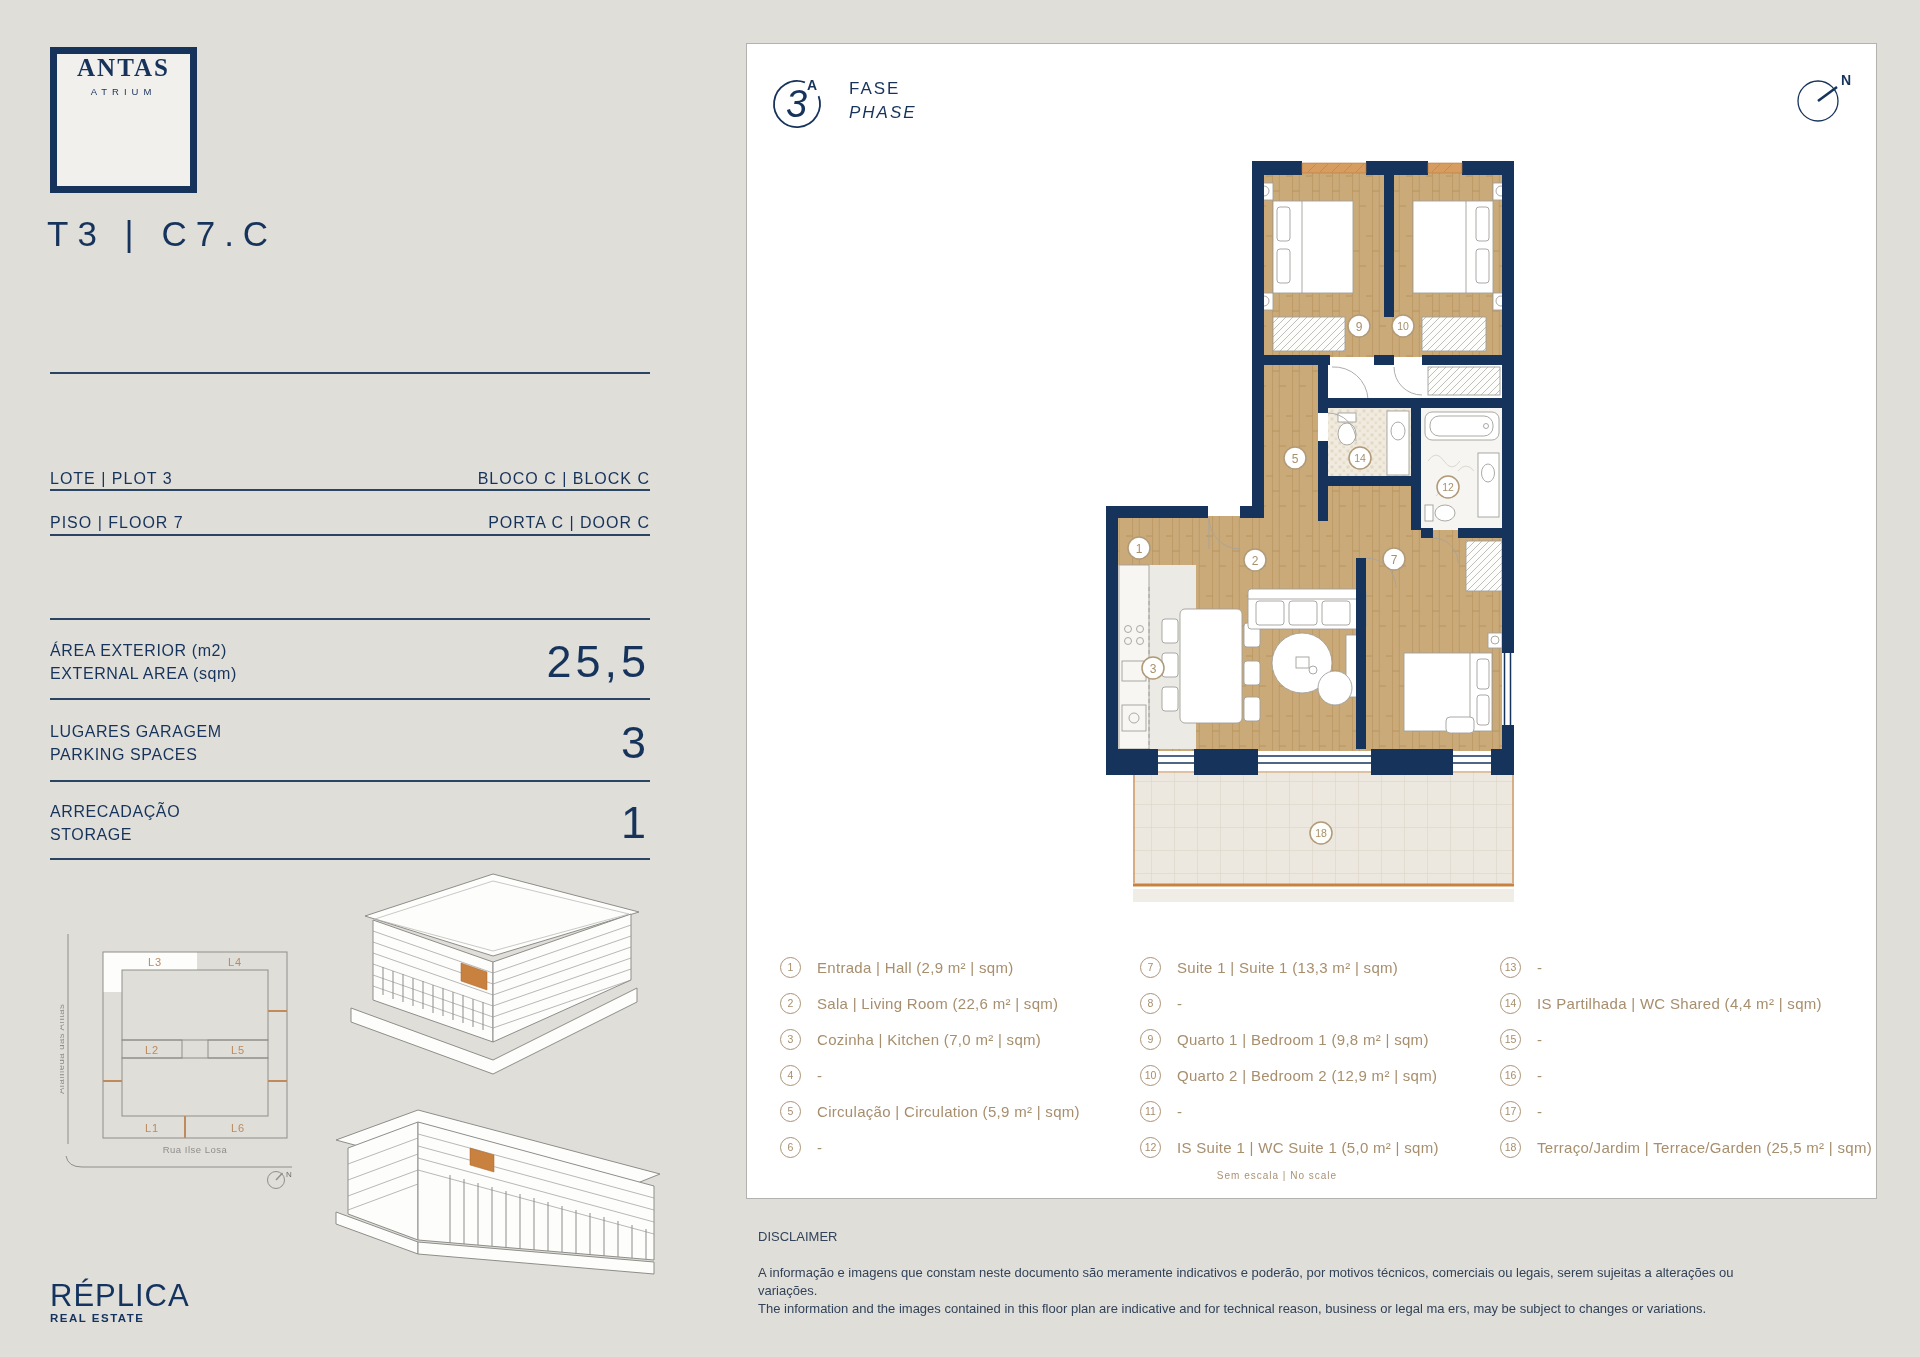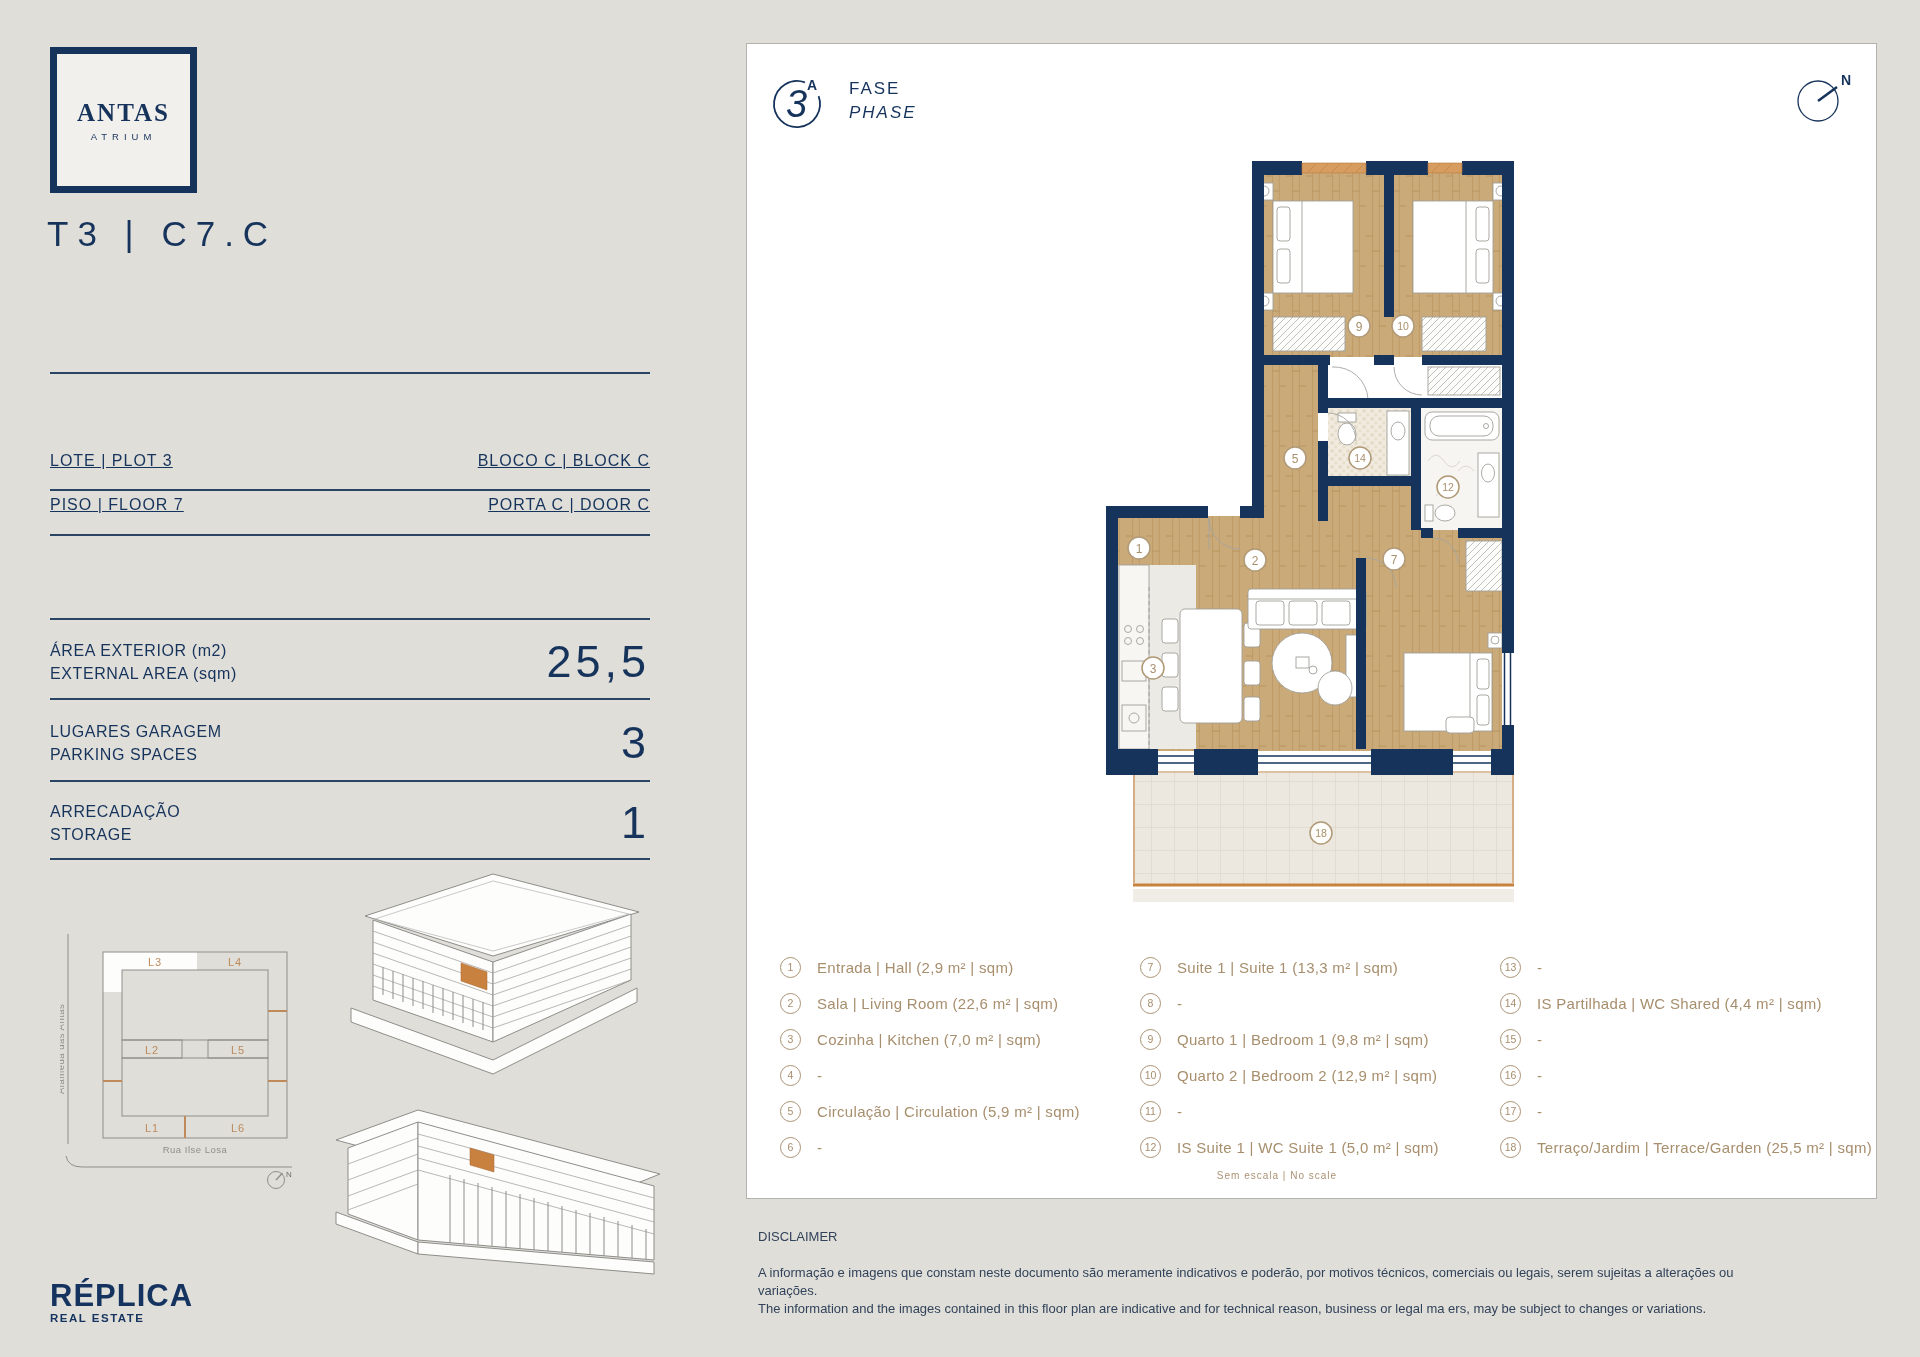--- a/index.html
+++ b/index.html
@@ -9,36 +9,36 @@
     font-family:"Liberation Sans",sans-serif;
   }
   .abs{position:absolute;}
 
   
   #left{position:absolute;left:50px;top:0;width:600px;height:1357px;}
   .rule{position:absolute;left:0;width:600px;height:2px;background:#2a4564;}
 
   #logo-box{position:absolute;left:0;top:47px;width:147px;height:146px;
     border:7px solid #16335c;background:#f2f0ec;box-sizing:border-box;
-    display:flex;flex-direction:column;align-items:center;justify-content:center;}
+    display:flex;flex-direction:column;align-items:center;justify-content:flex-start;}
   #logo-box .l1{font-family:"Liberation Serif",serif;font-weight:bold;font-size:25px;
     letter-spacing:2px;color:#16335c;}
   #logo-box .l2{font-size:9.5px;letter-spacing:5px;color:#16335c;margin-top:4px;}
 
   #unit-title{position:absolute;left:-3px;top:214px;font-size:35px;letter-spacing:9px;color:#16335c;}
 
   .info-row{position:absolute;left:0;width:600px;height:36px;display:flex;
-    align-items:flex-start;justify-content:space-between;font-size:16px;letter-spacing:1px;text-decoration:underline;}
+    align-items:flex-end;justify-content:space-between;font-size:16px;letter-spacing:1px;}
   .metric{position:absolute;left:0;width:600px;display:flex;align-items:center;
     justify-content:space-between;}
   .metric .labels{font-size:16px;line-height:23px;letter-spacing:.6px;}
   .metric .value{font-size:45px;letter-spacing:4px;}
 
   #brand{position:absolute;left:0;top:1280px;}
-  #brand .name{font-size:31px;font-weight:bold;letter-spacing:1px;color:#14335f;line-height:32px;}
+  #brand .name{font-size:31px;font-weight:normal;letter-spacing:1px;color:#14335f;line-height:32px;}
   #brand .sub{font-size:11.5px;font-weight:bold;letter-spacing:1.5px;color:#14335f;}
 
   
   #panel{position:absolute;left:746px;top:43px;width:1131px;height:1156px;
     background:#ffffff;border:1px solid #b3b2ae;box-sizing:border-box;}
   #phase{position:absolute;left:24px;top:26px;display:flex;gap:14px;align-items:flex-start;}
   #phase .ptxt{margin-top:9px;}
   #phase .fase{font-size:17px;letter-spacing:2px;color:#16335c;}
   #phase .phase-en{font-size:17px;letter-spacing:2px;color:#16335c;font-style:italic;margin-top:4px;}
 

